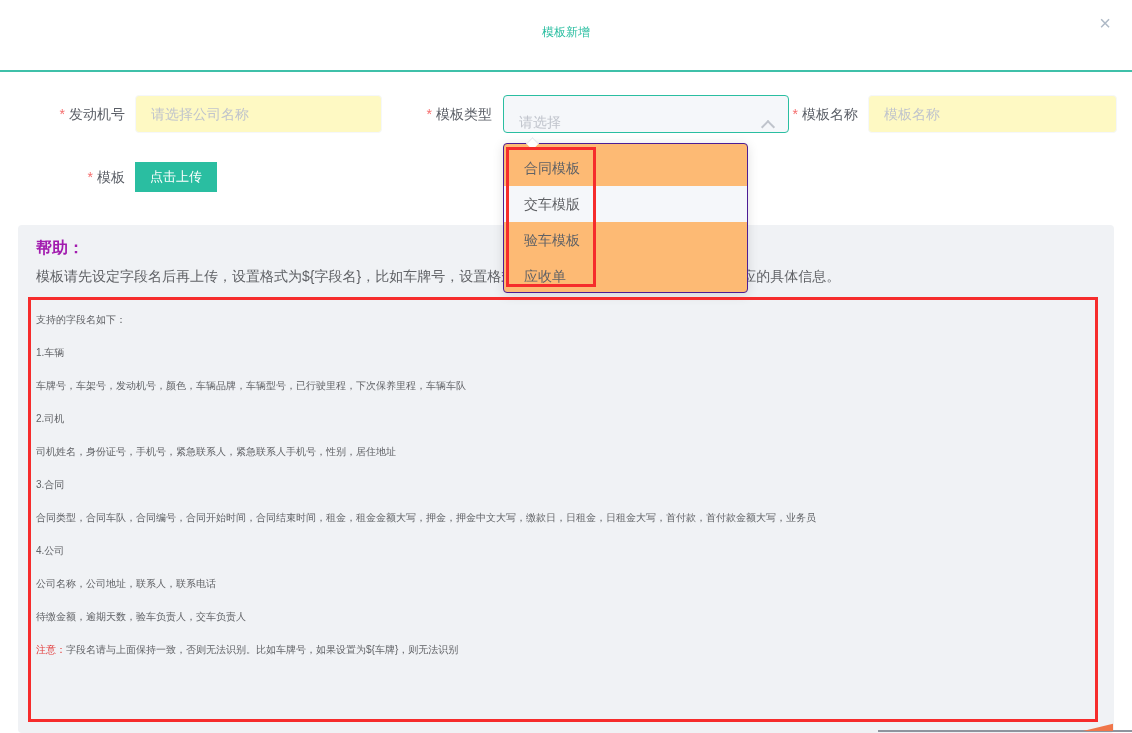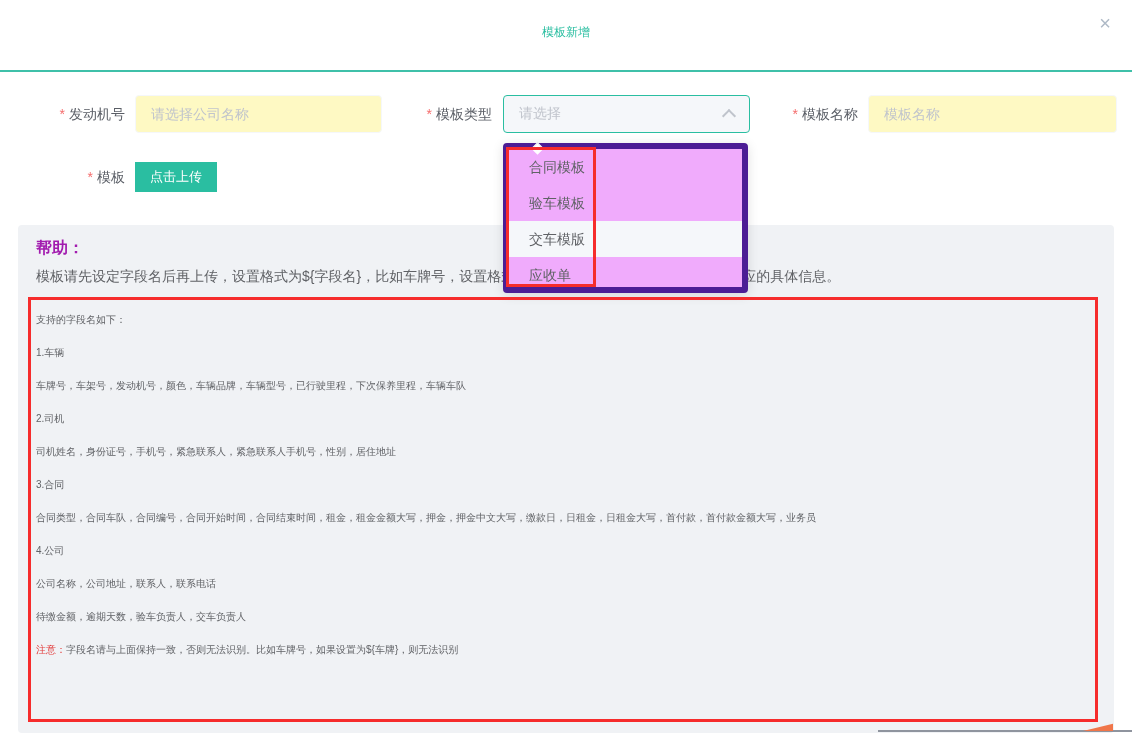--- a/index.html
+++ b/index.html
@@ -14,27 +14,27 @@
   .flabel{position:absolute;height:38px;line-height:38px;font-size:14px;color:#5a5e66;text-align:right;white-space:nowrap;}
   .req{color:#f56c6c;font-style:normal;margin-right:4px;}
   .l1{left:38px;top:95px;width:87px;}
   .l2{left:410px;top:95px;width:82px;}
   .l3{left:773px;top:95px;width:85px;}
   .l4{left:38px;top:158px;width:87px;}
   .inp{position:absolute;height:38px;background:#fef9c3;border:1px solid #f5f7fa;border-radius:4px;padding:0 15px;font-size:14px;color:#606266;box-sizing:border-box;outline:none;}
   .inp::placeholder{color:#c0c4cc;}
   .inp1{left:135px;top:95px;width:247px;}
   .inp3{left:868px;top:95px;width:249px;}
-  .selectbox{position:absolute;left:503px;top:95px;width:247px;height:38px;background:#f5f7fa;border:1px solid #2abea1;border-radius:4px;box-sizing:border-box;display:flex;align-items:center;padding:0 15px;cursor:pointer;}
+  .selectbox{position:absolute;left:503px;top:95px;width:286px;height:38px;background:#f5f7fa;border:1px solid #2abea1;border-radius:4px;box-sizing:border-box;display:flex;align-items:flex-end;padding:0 15px;cursor:pointer;}
   .selectbox .ph{flex:1;font-size:14px;color:#c0c4cc;}
   .chev{width:8px;height:8px;border-top:2px solid #bfc4cc;border-right:2px solid #bfc4cc;transform:rotate(-45deg);margin-top:4px;}
   .upload-btn{position:absolute;left:135px;top:162px;width:82px;height:30px;background:#2abea1;color:#fff;border:none;border-radius:0;font-size:13px;cursor:pointer;}
 
   
-  .dropdown{position:absolute;left:503px;top:143px;width:245px;height:150px;background:#f0abfc;border:6px solid #4c1d95;border-radius:4px;box-shadow:0 2px 12px rgba(0,0,0,.12);z-index:10;box-sizing:border-box;}
+  .dropdown{position:absolute;left:503px;top:143px;width:245px;height:150px;background:#fdba74;border:1px solid #4c1d95;border-radius:4px;box-shadow:0 2px 12px rgba(0,0,0,.12);z-index:10;padding-top:6px;box-sizing:border-box;}
   .dd-arrow{position:absolute;top:-5px;left:24px;width:8px;height:8px;background:#fff;border-left:1px solid #e4e7ed;border-top:1px solid #e4e7ed;transform:rotate(45deg);}
   .opt{height:36px;line-height:36px;padding-left:20px;font-size:14px;color:#606266;cursor:pointer;}
   .opt.hover{background:#f5f7fa;}
 
   
   .help{position:absolute;left:18px;top:225px;width:1096px;height:508px;background:#f0f2f5;border-radius:4px;}
   .help-title{position:absolute;left:18px;top:13px;font-size:16px;font-weight:bold;color:#a21caf;}
   .help-intro{position:absolute;left:18px;top:40px;width:1060px;font-size:14px;color:#606266;line-height:22px;white-space:nowrap;overflow:hidden;}
   .help-lines{position:absolute;left:18px;top:84px;width:1044px;font-size:10px;color:#606266;}
   .help-lines p{margin:0 0 11px;line-height:22px;}
@@ -87,22 +87,22 @@
       <p>4.公司</p>
       <p>公司名称，公司地址，联系人，联系电话</p>
       <p>待缴金额，逾期天数，验车负责人，交车负责人</p>
       <p><span class="note-prefix">注意：</span><span>字段名请与上面保持一致，否则无法识别。比如车牌号，如果设置为${车牌}，则无法识别</span></p>
     </div>
   </div>
 
   <div class="dropdown">
     <span class="dd-arrow"></span>
     <div class="opt">合同模板</div>
+    <div class="opt hover">交车模版</div>
     <div class="opt">验车模板</div>
-    <div class="opt hover">交车模版</div>
     <div class="opt">应收单</div>
   </div>
 
   <div class="redbox rb1"></div>
   <div class="redbox rb2"></div>
 
   <div class="edge-line"></div>
   <div class="cursor-tip"></div>
 
 </div>

